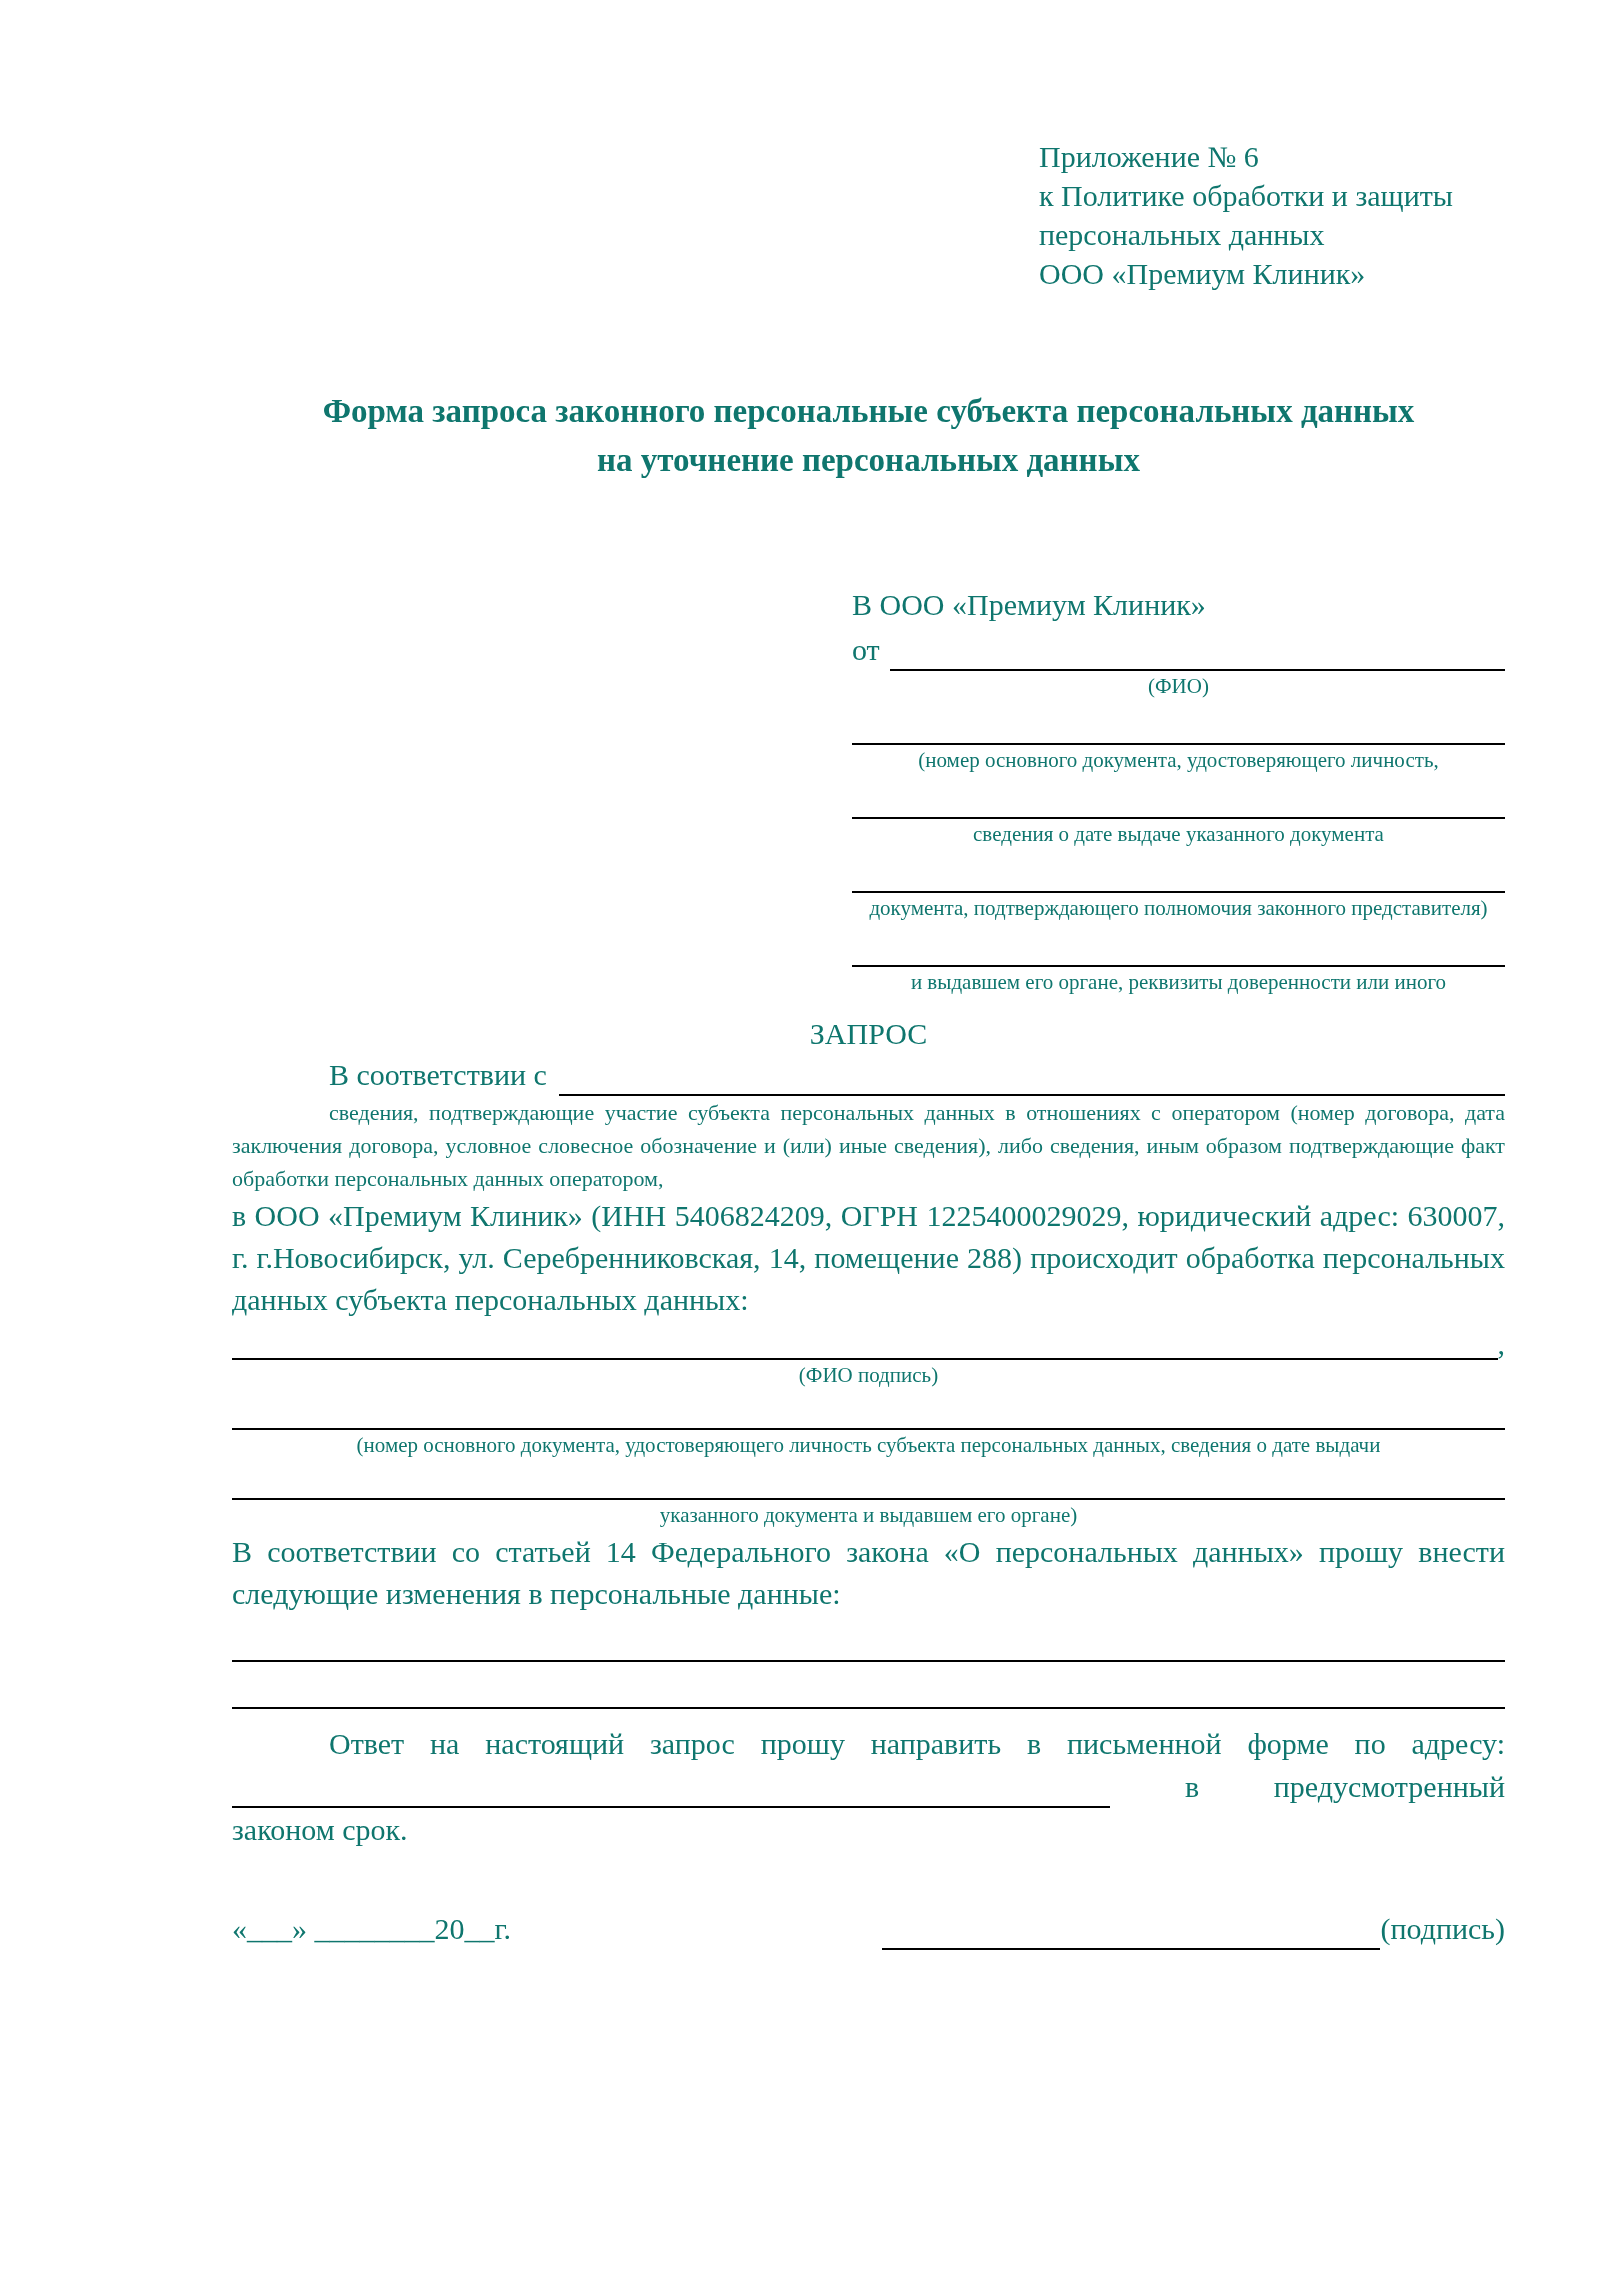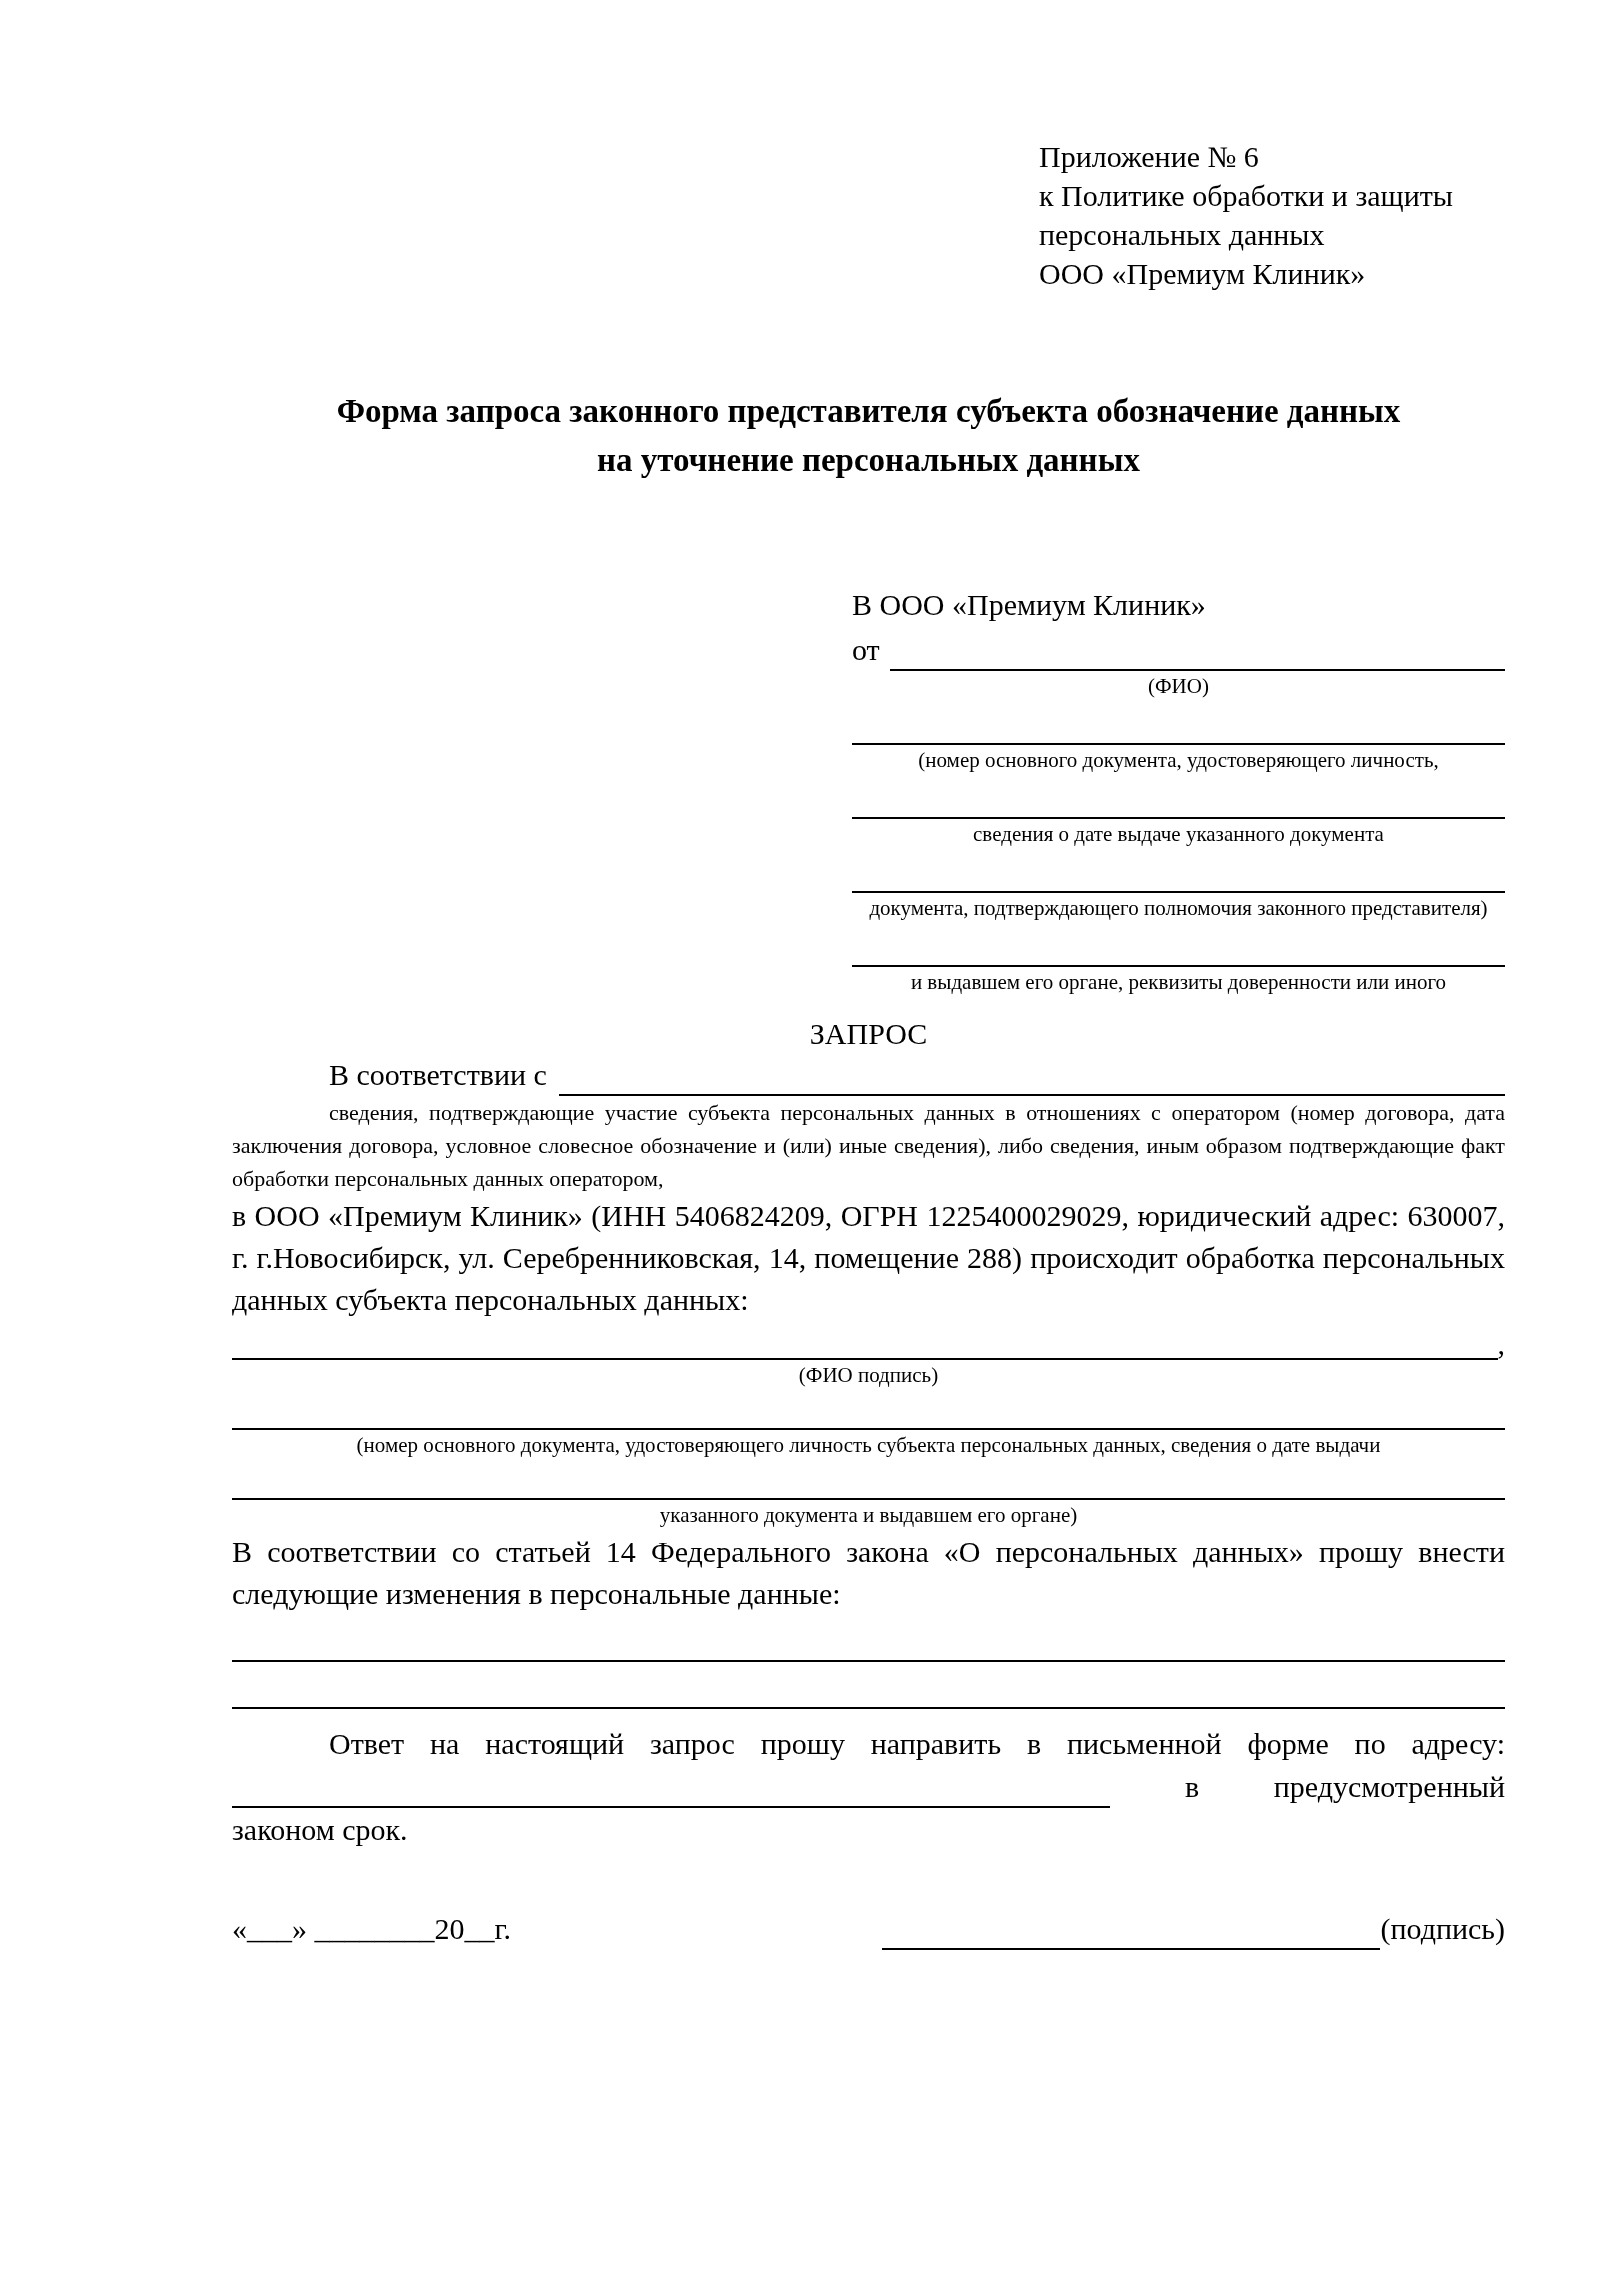--- a/index.html
+++ b/index.html
@@ -6,21 +6,21 @@
     margin: 0;
     padding: 0;
     background: #ffffff;
   }
   .page {
     position: relative;
     width: 1621px;
     height: 2293px;
     margin: 0 auto;
     background: #ffffff;
-    color: #000000;
+    color: #0f766e;
     box-sizing: border-box;
     padding: 137px 116px 0 232px;
     font-family: "Liberation Serif", "DejaVu Serif", serif;
     font-size: 30px;
     line-height: 42px;
     overflow: hidden;
   }
   .appendix {
     margin-left: 807px;
     line-height: 39px;
@@ -153,21 +153,21 @@
 <div class="page">
 
   <div class="appendix">
     <div>Приложение № 6</div>
     <div>к Политике обработки и защиты</div>
     <div>персональных данных</div>
     <div>ООО «Премиум Клиник»</div>
   </div>
 
   <div class="doc-title">
-    <div>Форма запроса законного представителя субъекта обозначение данных</div>
+    <div>Форма запроса законного персональные субъекта персональных данных</div>
     <div>на уточнение персональных данных</div>
   </div>
 
   <div class="addressee">
     <div class="addr-to">В ООО «Премиум Клиник»</div>
     <div class="from-row">
       <span>от</span>
       <span class="blank"></span>
     </div>
     <div class="caption">(ФИО)</div>

